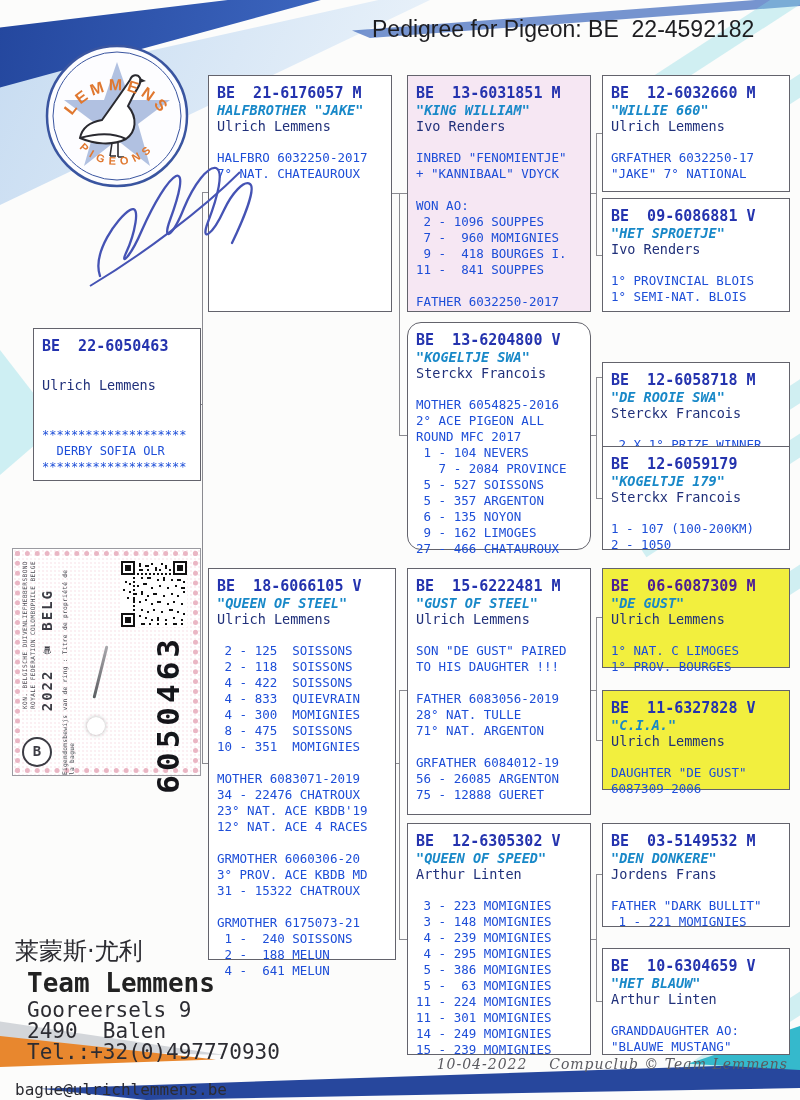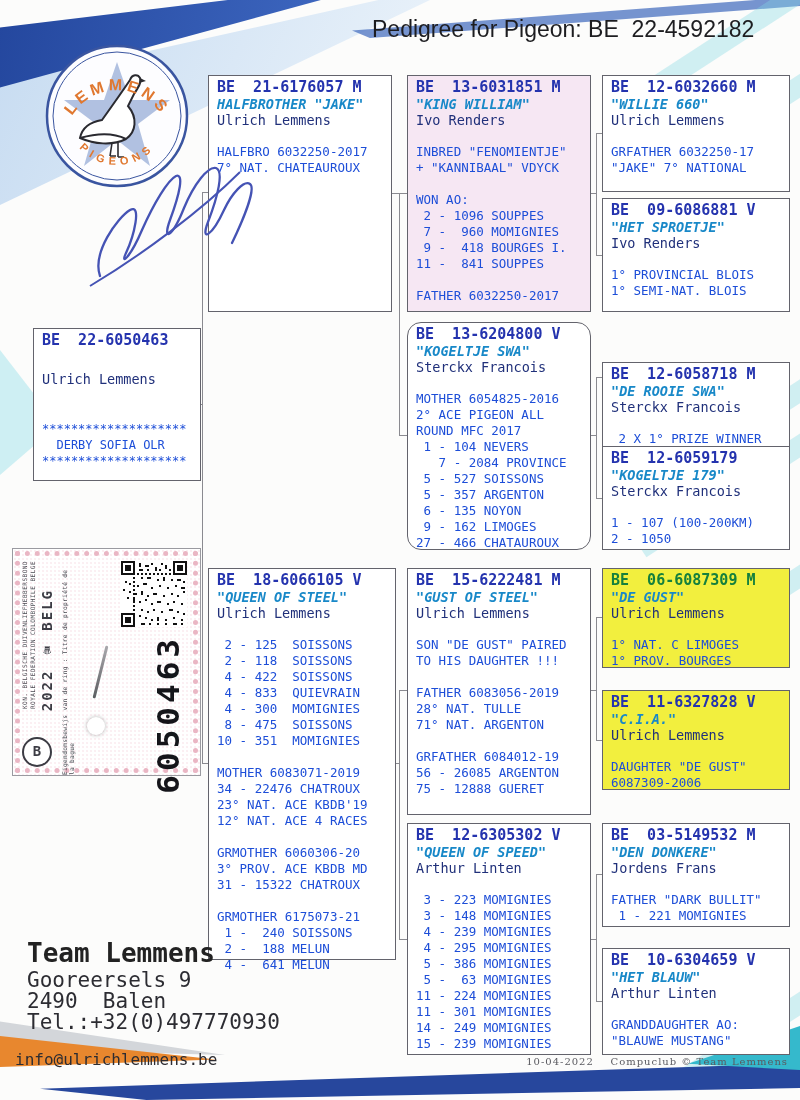--- a/index.html
+++ b/index.html
@@ -32,23 +32,23 @@
   #deco-aqua-left{left:0;top:350px;width:58px;height:125px;background:rgba(150,225,232,.45);
     clip-path:polygon(0 0,100% 60%,0 100%);}
 
   
   #title{position:absolute;left:372px;top:16px;z-index:3;
     font-family:"Liberation Sans",sans-serif;font-size:23px;color:#1d1d20;
     white-space:pre;}
 
   
   .pbox{position:absolute;background:#fff;border:1px solid #63636c;
-    padding:2px 8px;box-sizing:border-box;z-index:2;}
+    padding:8px 8px;box-sizing:border-box;z-index:2;}
   .ring{font-size:15px;font-weight:bold;color:#2433ae;white-space:pre;line-height:18px;}
-  .ring.red{color:#15803d;}
+  .ring.red{color:#4c1d95;}
   .pname{font-size:13.5px;font-style:italic;font-weight:bold;color:#1888c8;white-space:pre;line-height:16px;}
   .owner{font-size:13.5px;font-weight:normal;color:#20307a;line-height:16px;}
   .pbody{font-size:12.5px;line-height:16px;color:#1d4ed8;white-space:pre;margin-top:16px;}
 
   .b-subject{left:33px;top:328px;width:168px;height:153px;}
   .b-subject .owner{margin-top:22px;}
   .b-subject .pbody{margin-top:34px;font-size:12px;}
   .b-father{left:208px;top:75px;width:184px;height:237px;}
   .b-mother{left:208px;top:568px;width:188px;height:392px;}
   .b-gfp{left:407px;top:75px;width:184px;height:237px;background:#f6e7f3;}
@@ -92,21 +92,21 @@
   #hole{position:absolute;left:74px;bottom:40px;width:18px;height:18px;border-radius:50%;
     background:#fff;box-shadow:0 0 4px rgba(0,0,0,.3);}
 
   
   #address{position:absolute;left:15px;top:936px;z-index:3;color:#2c2c32;}
   #addr-cn{font-family:"DejaVu Sans",sans-serif;font-size:24px;line-height:30px;}
   #addr-team{font-size:26px;font-weight:bold;line-height:34px;padding-left:12px;color:#222;}
   .addr-line{font-size:21px;line-height:21px;padding-left:12px;white-space:pre;}
   #addr-email{font-size:16px;margin-top:16px;padding-left:0;}
   #footer{position:absolute;right:12px;top:1056px;z-index:4;
-    font-family:"DejaVu Serif",serif;font-size:10px;color:#5a5a60;
+    font-family:"DejaVu Serif",serif;font-style:italic;font-size:14px;color:#5a5a60;
     letter-spacing:1px;white-space:pre;text-align:right;}
 </style>
 </head>
 <body>
 
 <div class="deco" id="deco-lightblue"></div>
 <div class="deco" id="deco-navy"></div>
 <div class="deco" id="deco-topsliver"></div>
 <div class="stripe" style="left:600px;top:28px;width:260px;"></div>
 <div class="stripe" style="left:655px;top:92px;width:240px;"></div>
@@ -436,20 +436,21 @@
         <rect x="30" y="31" width="1" height="1"></rect>
     </g>
   </svg>
   <div class="vtext" id="bignum">6050463</div>
   <div id="blogo">B</div>
   <div id="pin"></div>
   <div id="hole"></div>
 </div>
 
 <div id="address">
+  <div id="addr-cn">莱蒙斯·尤利</div>
   <div id="addr-team">Team Lemmens</div>
   <div class="addr-line">Gooreersels 9</div>
   <div class="addr-line">2490  Balen</div>
   <div class="addr-line">Tel.:+32(0)497770930</div>
-  <div class="addr-line" id="addr-email">info@ulrichlemmens.be</div>
+  <div class="addr-line" id="addr-email">bague@ulrichlemmens.be</div>
 </div>
 
 <div id="footer">10-04-2022    Compuclub © Team Lemmens</div>
 
 </body></html>

